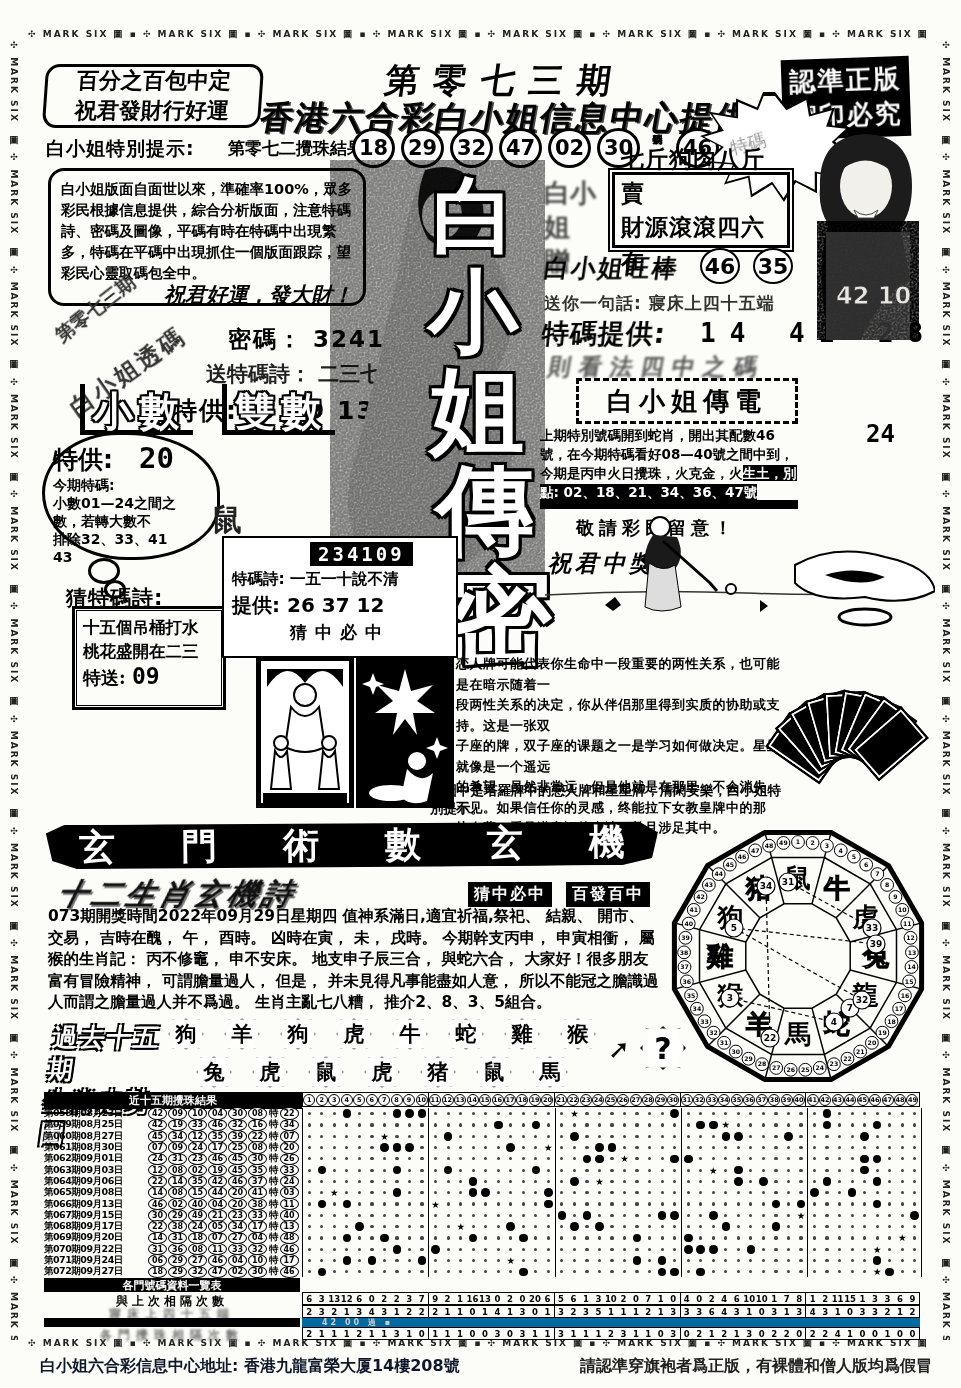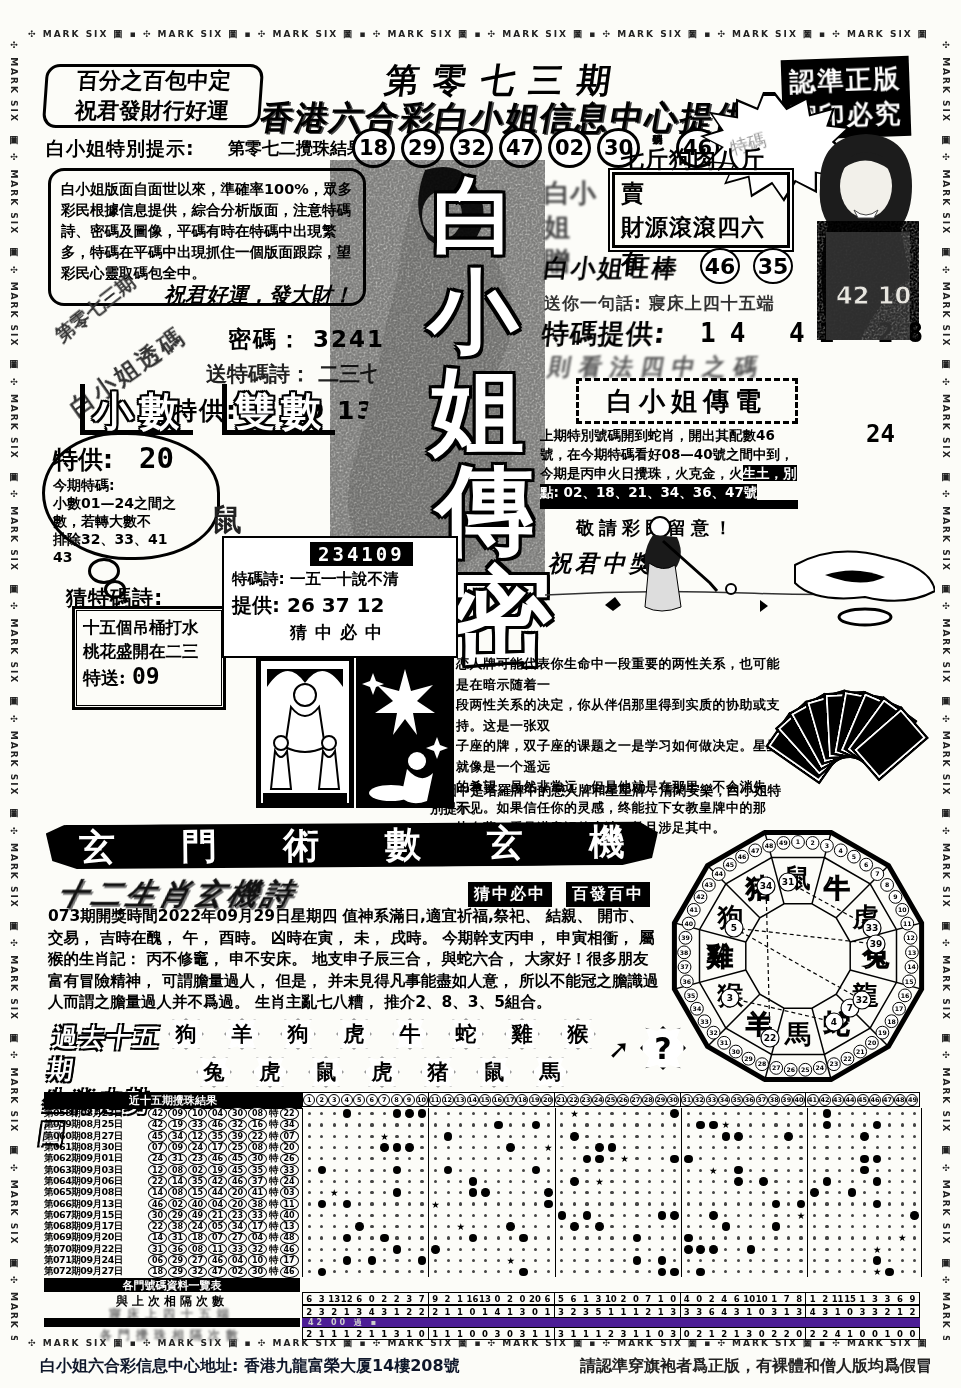--- a/index.html
+++ b/index.html
@@ -148,22 +148,22 @@
   .fill{width:8.6px;height:8.6px;border-radius:50%;background:#000;}
   .star{font-size:9.5px;line-height:9px;}
   
   .sumhead{left:44px;top:1278px;width:256px;height:14px;background:#000;color:#fff;font-size:11px;font-weight:bold;
            display:flex;align-items:center;justify-content:space-around;}
   .sumlab1{left:44px;top:1293px;width:256px;text-align:center;font-size:12px;font-weight:bold;letter-spacing:4px;}
   .sumlabf{position:absolute;width:256px;left:44px;text-align:center;font-size:12px;font-weight:bold;color:#777;
            letter-spacing:6px;filter:blur(.8px);}
   .sgrid{left:302px;top:0;width:618px;display:flex;position:absolute;border:1px solid #000;box-sizing:border-box;height:13px;}
   .scell{flex:1;text-align:center;font-size:8.5px;font-weight:bold;line-height:12px;}
-  .sumblack{left:302px;top:1318px;width:618px;height:9px;background:#4c1d95;color:#ccc;font-size:8px;
-            font-weight:bold;line-height:9px;padding-left:6px;box-sizing:border-box;letter-spacing:3px;}
+  .sumblack{left:302px;top:1318px;width:618px;height:9px;background:#0369a1;color:#ccc;font-size:8px;
+            font-weight:bold;line-height:9px;padding-left:20px;box-sizing:border-box;letter-spacing:3px;}
   .lblack{left:44px;top:1318px;width:256px;height:9px;background:#000;}
   
   .watermark{left:0px;top:1272px;width:961px;text-align:center;font-size:86px;font-weight:bold;color:#e63c2e;
              letter-spacing:2px;z-index:50;opacity:.88;white-space:nowrap;font-family:"DejaVu Sans",sans-serif;}
   .footaddr{left:40px;top:1356px;font-size:16px;font-weight:bold;color:#0f172a;filter:blur(.3px);}
   .footwarn{left:580px;top:1356px;font-size:16px;font-weight:bold;color:#222;}
   svg text{font-family:"DejaVu Sans",sans-serif;}
 </style>
 </head>
 <body>

